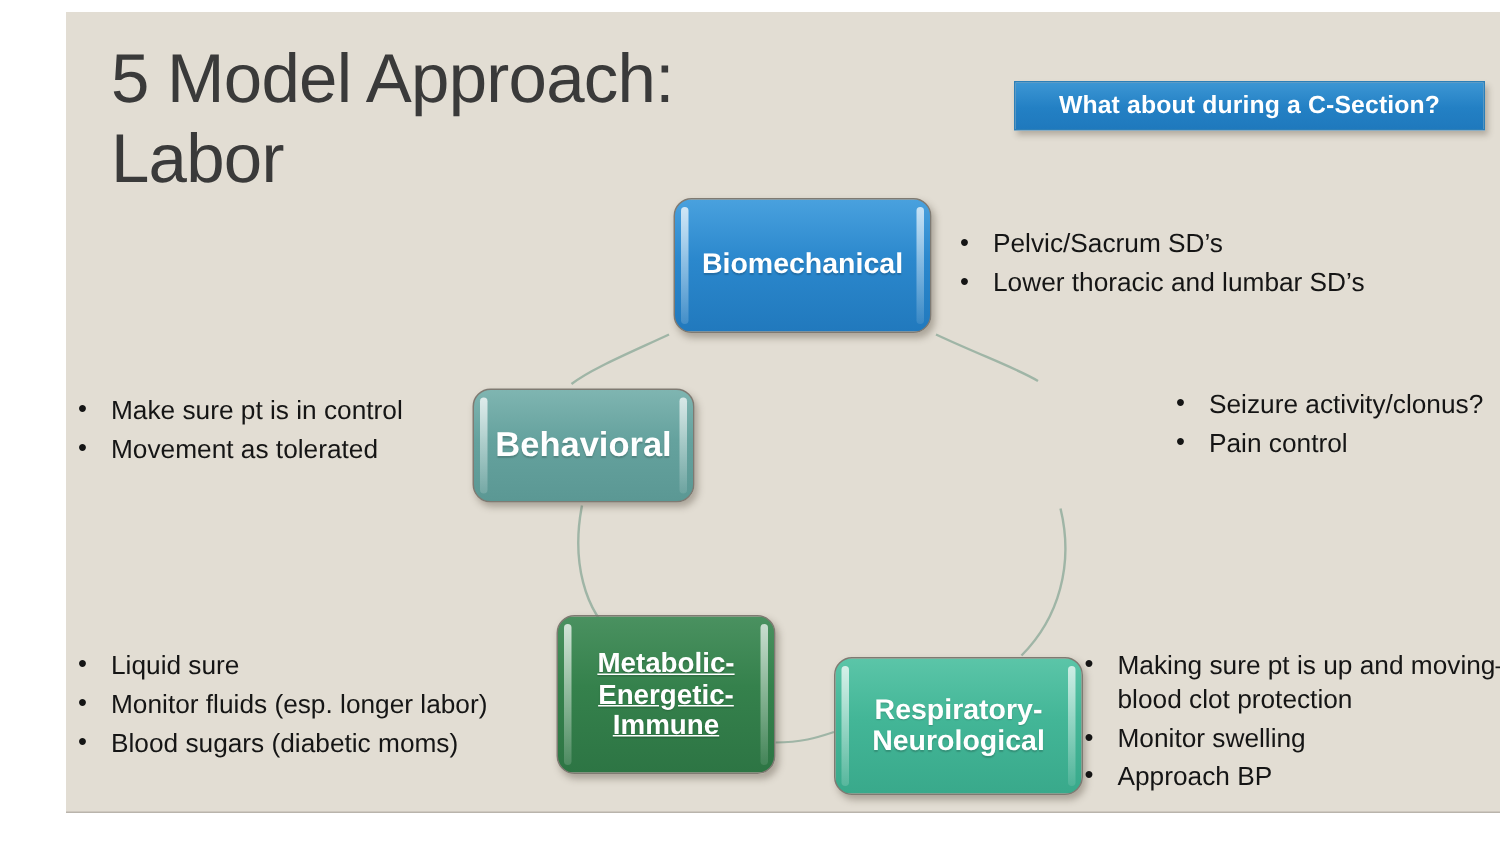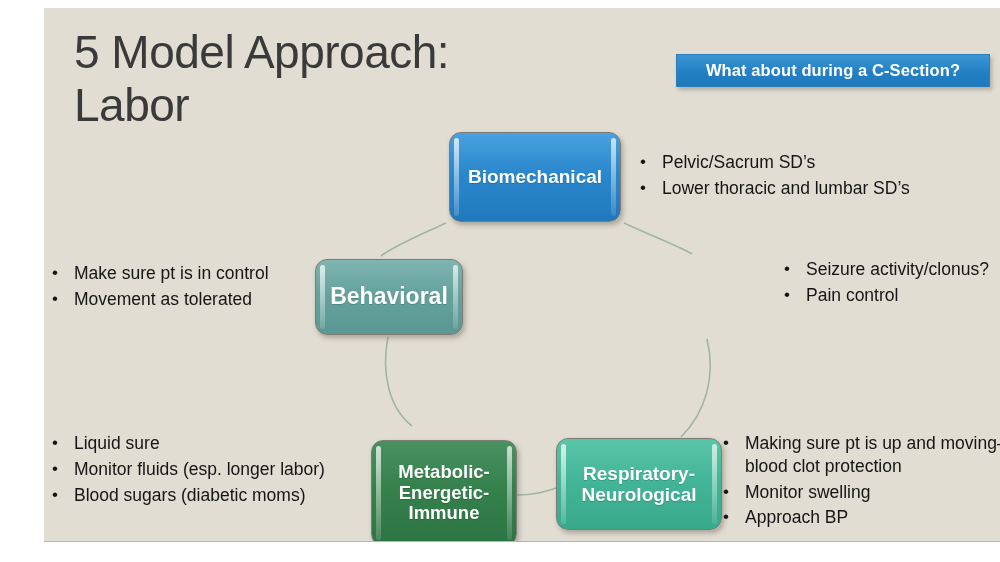--- a/index.html
+++ b/index.html
@@ -134,23 +134,24 @@
     left: 575px; top: 245px; width: 160px; height: 84px;
     background: linear-gradient(180deg, #45dbe8 0%, #23cede 45%, #18bccd 100%);
     font-size: 19px;
   }
   #node-respiratory {
     left: 512px; top: 430px; width: 166px; height: 92px;
     background: linear-gradient(180deg, #5bc5a8 0%, #43b697 45%, #39a98b 100%);
     font-size: 19px;
   }
   #node-metabolic {
-    left: 327px; top: 432px; width: 146px; height: 106px;
+    left: 327px; top: 402px; width: 146px; height: 106px;
     background: linear-gradient(180deg, #4a9160 0%, #35814c 45%, #2d7544 100%);
     font-size: 18.5px;
+    text-decoration: underline;
   }
   #node-behavioral {
     left: 271px; top: 251px; width: 148px; height: 76px;
     background: linear-gradient(180deg, #7fb5b1 0%, #65a29e 45%, #5b9894 100%);
     font-size: 23px;
   }
 
   
   .bullets {
     position: absolute;

